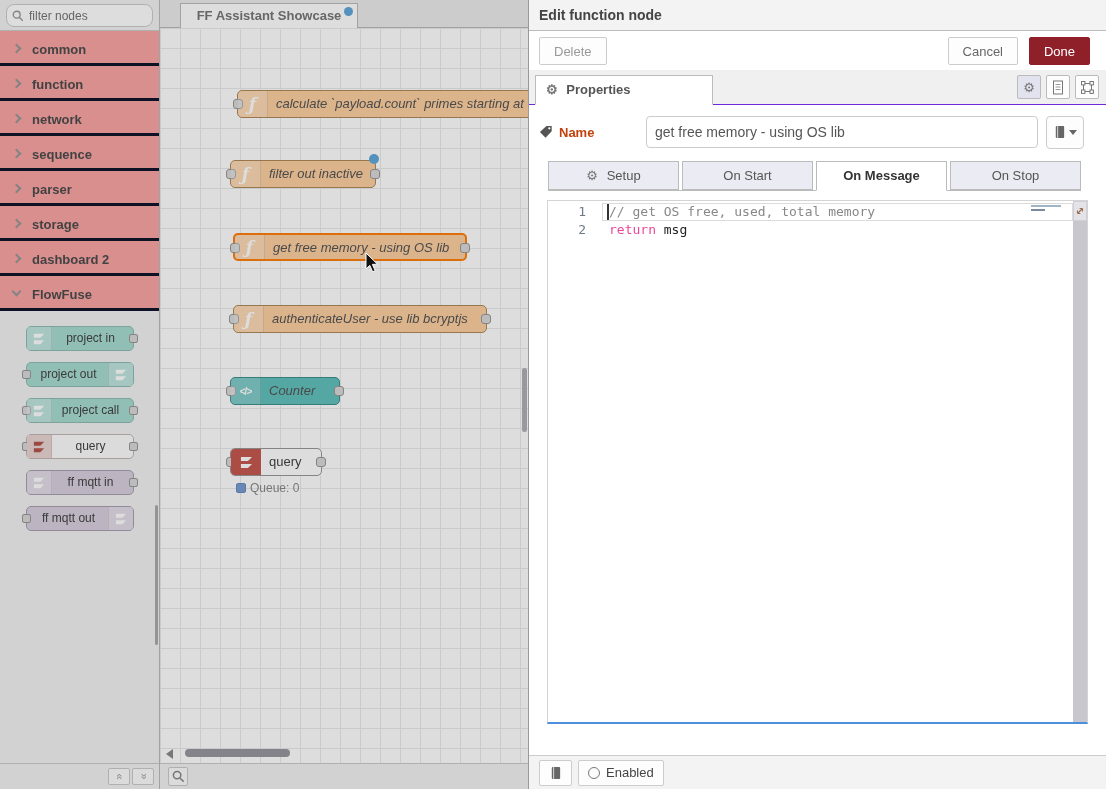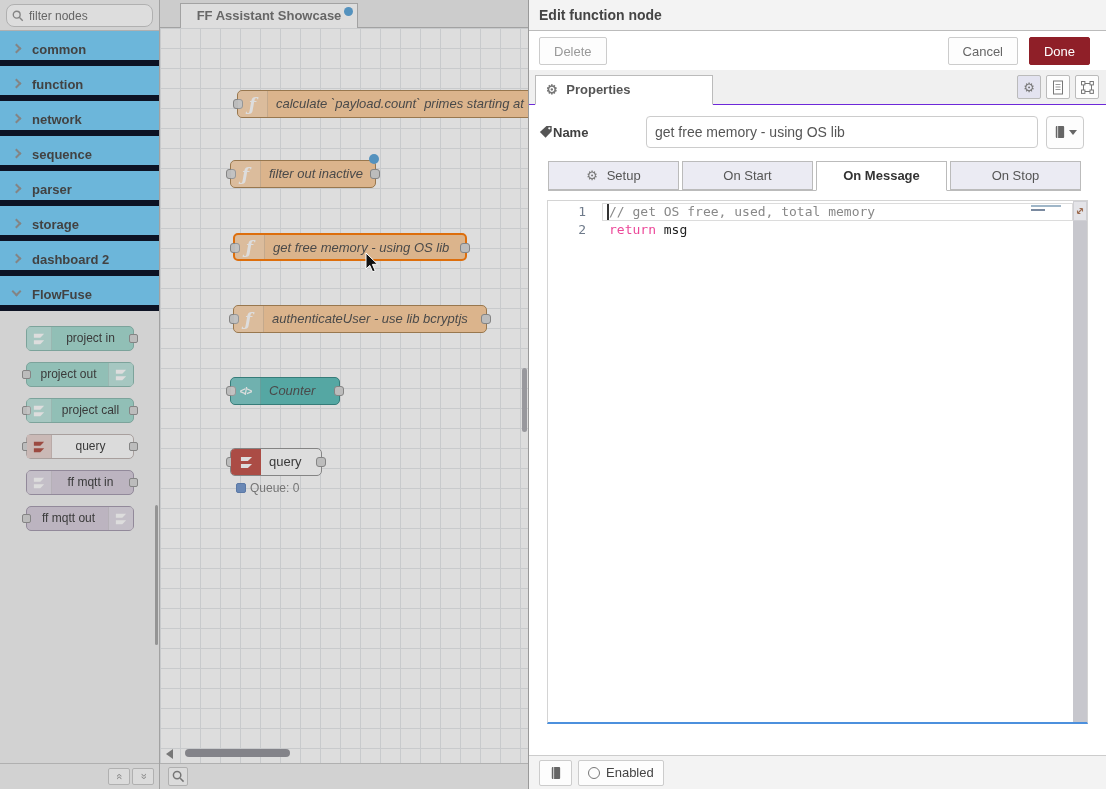--- a/index.html
+++ b/index.html
@@ -15,22 +15,22 @@
   
   #palette { position:absolute; left:0; top:0; width:160px; height:789px;
     background:#f3f3f3; border-right:1px solid #bbb; }
   .filter-box { height:31px; padding:4px 6px; border-bottom:1px solid #ccc; }
   .filter-inner { position:relative; height:23px; background:#fff; border:1px solid #ccc;
     border-radius:8px; }
   .filter-inner svg { position:absolute; left:5px; top:5px; }
   .filter-inner input { position:absolute; left:22px; top:0; right:2px; height:21px;
     border:none; outline:none; font-size:12px; color:#888; background:transparent;
     font-family:"Liberation Sans",sans-serif; }
-  .pal-cat { position:relative; height:35px; line-height:35px; background:#7dd3fc;
-    border-bottom:6px solid #0f172a; cursor:pointer; }
+  .pal-cat { position:relative; height:35px; line-height:35px; background:#fca5a5;
+    border-bottom:3px solid #0f172a; cursor:pointer; }
   .chev { position:absolute; left:13px; top:14px; width:7px; height:7px;
     border-right:2px solid #999; border-bottom:2px solid #999; transform:rotate(-45deg); }
   .chev.down { transform:rotate(45deg); top:12px; }
   .pal-cat-label { margin-left:32px; font-size:13px; font-weight:bold; color:#4d4d4d; }
   .pal-nodes { padding-top:15px; }
   .pal-node { position:relative; width:108px; height:25px; margin:0 auto 11px auto;
     border-radius:5px; border:1px solid #8fbdb3; background:#a8ddd3;
     font-size:12px; color:#444; text-align:center; line-height:23px; cursor:grab; }
   .pal-node .pn-icon { position:absolute; top:0; bottom:0; width:25px;
     background:rgba(255,255,255,0.28); display:flex; align-items:center; justify-content:center; }
@@ -125,22 +125,22 @@
   .props-tab { position:absolute; left:6px; bottom:-1px; width:178px; height:30px;
     background:#fff; border:1px solid #bbb; border-bottom:1px solid #fff;
     font-size:13px; font-weight:bold; color:#555; line-height:28px; padding-left:10px;
     cursor:pointer; z-index:2; }
   .gear-glyph { color:#777; font-size:13px; margin-right:5px; font-style:normal; }
   .tray-icon-btns { position:absolute; right:7px; top:5px; display:flex; gap:5px; }
   .icon-btn { width:24px; height:24px; background:#fdfdfd; border:1px solid #bbb;
     border-radius:2px; display:flex; align-items:center; justify-content:center; cursor:pointer; }
   .icon-btn.active { background:#e3e3f0; }
   .name-row { display:flex; align-items:center; margin:10px 22px 0 10px; height:34px; }
-  .name-label { flex:0 0 107px; font-size:13px; font-weight:bold; color:#404040;
-    display:flex; align-items:center; }
+  .name-label { flex:0 0 107px; font-size:13px; font-weight:bold; color:#c2410c;
+    display:flex; align-items:center; gap:6px; }
   .name-input { flex:1; height:32px; border:1px solid #ccc; border-radius:4px;
     padding:0 8px; font-size:14px; color:#555; outline:none;
     font-family:"Liberation Sans",sans-serif; }
   .lib-btn { margin-left:8px; width:38px; height:33px; background:#fdfdfd; border:1px solid #ccc;
     border-radius:4px; display:flex; align-items:center; justify-content:center; gap:3px;
     cursor:pointer; }
   .caret-down { width:0; height:0; border-left:4px solid transparent;
     border-right:4px solid transparent; border-top:5px solid #666; }
   .func-tabs { display:flex; gap:3px; margin:12px 0 0 19px; height:30px;
     border-bottom:1px solid #bbb; width:533px; }

